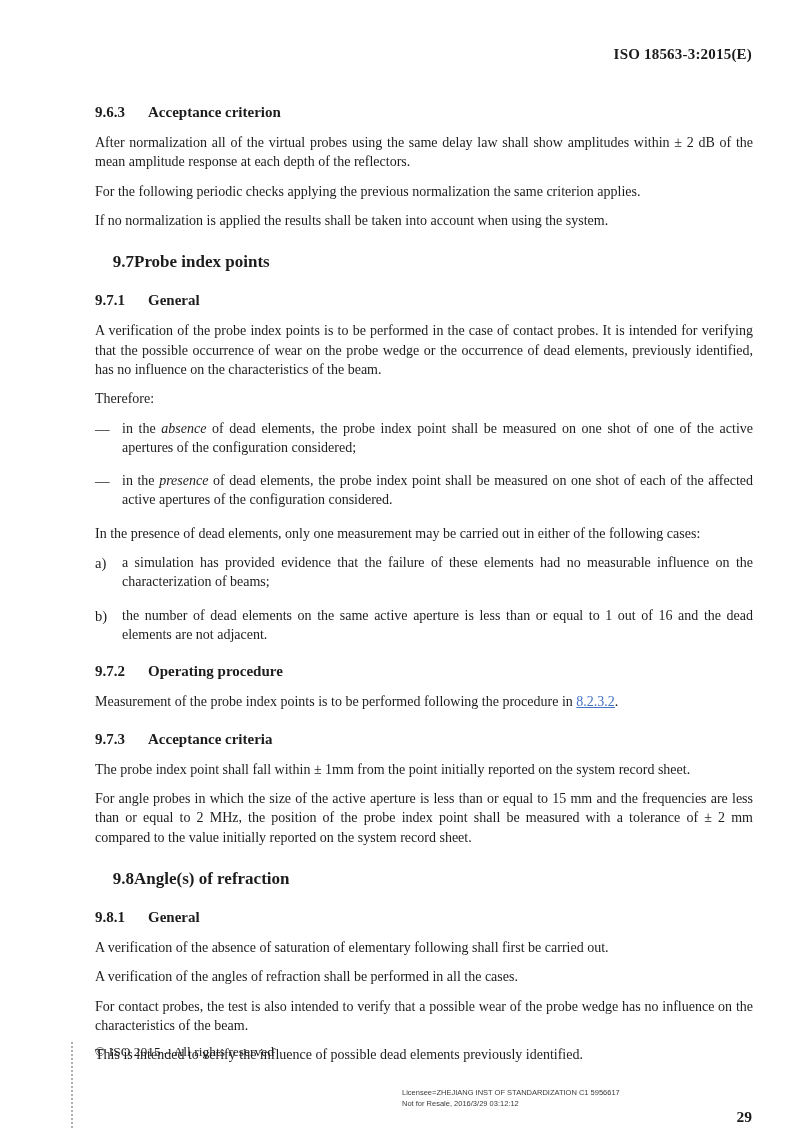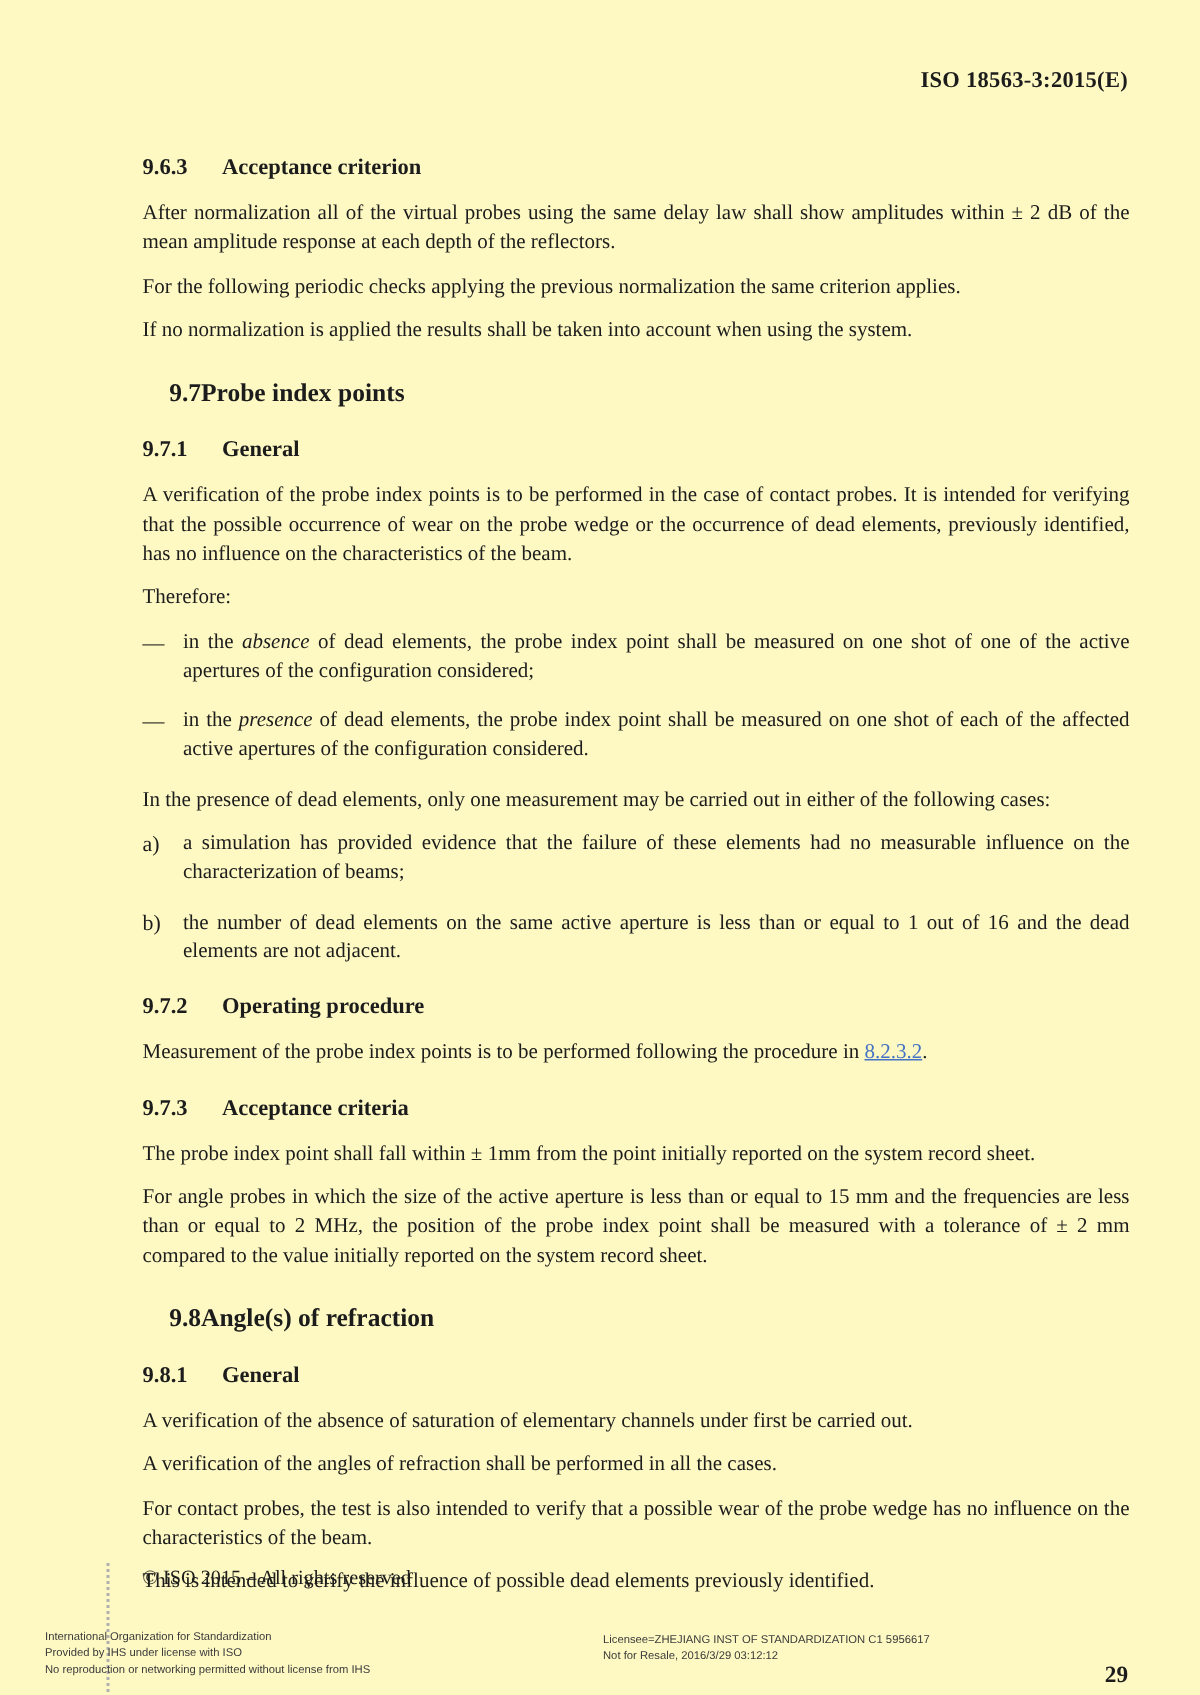--- a/index.html
+++ b/index.html
@@ -1,19 +1,19 @@
 <!DOCTYPE html>
 <html><head>
 <meta charset="utf-8">
 <style>
   html,body{margin:0;padding:0;background:#e9e9e9;}
   .page{
     position:relative;
     width:800px;height:1130px;
-    background:#fef9c3;
+    background:#ffffff;
     font-family:"Liberation Serif", serif;
     color:#1c1c1c;
     overflow:hidden;
     margin:0 auto;
   }
   .doc-ref{
     position:absolute; top:46px; right:48px;
     font-size:15px; font-weight:bold; letter-spacing:.2px;
   }
   .content{
@@ -110,34 +110,29 @@
     <h3><span class="hnum3">9.7.2</span><span>Operating procedure</span></h3>
     <p><span>Measurement of the probe index points is to be performed following the procedure in </span><a href="#" class="xref">8.2.3.2</a><span>.</span></p>
 
     <h3><span class="hnum3">9.7.3</span><span>Acceptance criteria</span></h3>
     <p>The probe index point shall fall within ± 1mm from the point initially reported on the system record sheet.</p>
     <p>For angle probes in which the size of the active aperture is less than or equal to 15 mm and the frequencies are less than or equal to 2 MHz, the position of the probe index point shall be measured with a tolerance of ± 2 mm compared to the value initially reported on the system record sheet.</p>
 
     <h2><span class="hnum2">9.8</span><span>Angle(s) of refraction</span></h2>
 
     <h3><span class="hnum3">9.8.1</span><span>General</span></h3>
-    <p>A verification of the absence of saturation of elementary channels under first be carried out.</p>
+    <p>A verification of the absence of saturation of elementary following shall first be carried out.</p>
     <p>A verification of the angles of refraction shall be performed in all the cases.</p>
     <p>For contact probes, the test is also intended to verify that a possible wear of the probe wedge has no influence on the characteristics of the beam.</p>
     <p>This is intended to verify the influence of possible dead elements previously identified.</p>
 
   </div>
 
   <div class="dotted-line"></div>
 
-  <div class="footer-org">
-    <div>International Organization for Standardization</div>
-    <div>Provided by IHS under license with ISO</div>
-    <div>No reproduction or networking permitted without license from IHS</div>
-  </div>
 
   <div class="footer-copyright">© ISO 2015 – All rights reserved</div>
 
   <div class="footer-licensee">
     <div>Licensee=ZHEJIANG INST OF STANDARDIZATION C1 5956617</div>
     <div>Not for Resale, 2016/3/29 03:12:12</div>
   </div>
 
   <div class="page-number">29</div>
 

